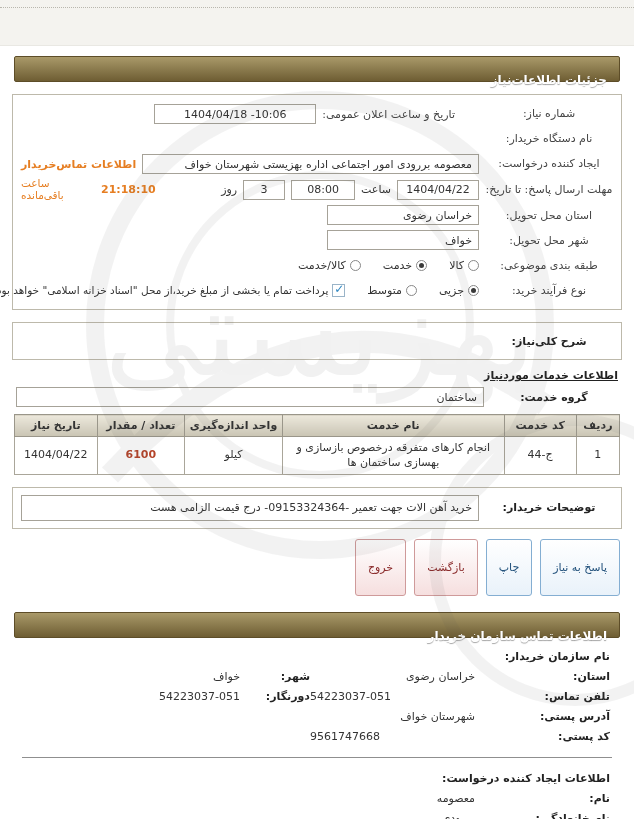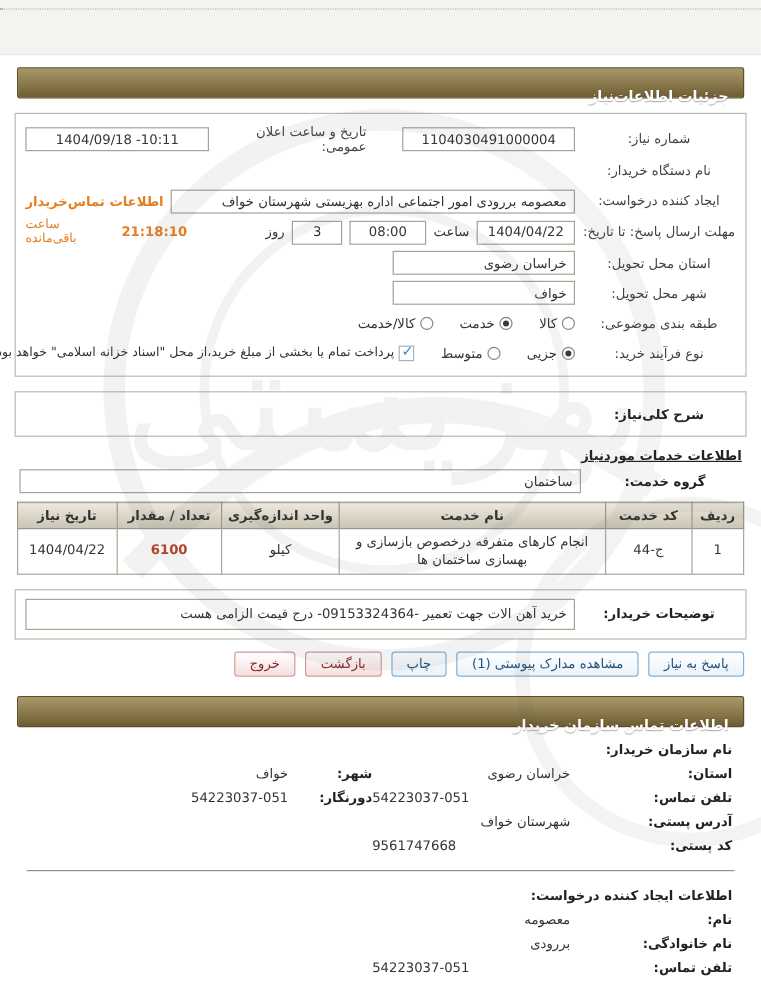--- a/index.html
+++ b/index.html
@@ -60,21 +60,21 @@
     background: linear-gradient(#ece8dc, #c9c4b3);
     border: 1px solid #9a968a; color: #333; font-weight: bold;
     padding: 4px 3px; line-height: 1.2;
   }
   .svc-table td { border: 1px solid #aaa69a; padding: 4px 4px; text-align: center; line-height: 1.3; background: rgba(255,255,255,.55); }
   .qred { color: #b5442a; font-weight: bold; }
 
   .btnrow { display: flex; gap: 8px; margin: 10px 14px 0; position: relative; z-index: 2; }
   .btn {
     border: 1px solid #84aed2; background: linear-gradient(#ffffff, #e9f2fa);
-    color: #23527c; padding: 3px 12px; border-radius: 3px;
+    color: #23527c; padding: 21px 12px; border-radius: 3px;
     font-size: 11px; font-family: inherit; cursor: pointer; white-space: nowrap;
   }
   .btn.pink { border-color: #cf9a9a; background: linear-gradient(#ffffff, #f6dfdf); color: #8a2a2a; }
 
   .contact { margin: 12px 24px 0; position: relative; z-index: 2; }
   .crow { display: flex; align-items: center; margin: 7px 0; }
   .clbl { width: 135px; flex: 0 0 135px; font-weight: bold; color: #222; }
   .cval { width: 165px; flex: 0 0 165px; color: #333; }
   .clbl2 { width: 70px; flex: 0 0 70px; font-weight: bold; color: #222; }
   .cval2 { color: #333; }
@@ -96,26 +96,23 @@
 <div class="topstrip"></div>
 
 <div class="bar">
   <span>جزئیات اطلاعات‌نیاز</span>
 </div>
 
 <div class="panel">
 
   <div class="row">
     <span class="lbl">شماره نیاز:</span>
-    <div class="field center" style="width:152px">
-      <span class="ltr">1104030491000004</span>
-    </div>
     <span class="lbl-inline">تاریخ و ساعت اعلان عمومی:</span>
     <div class="field center" style="width:162px">
-      <span class="ltr">1404/09/18 -10:11</span>
+      <span class="ltr">1404/04/18 -10:06</span>
     </div>
   </div>
 
   <div class="row">
     <span class="lbl">نام دستگاه خریدار:</span>
   </div>
 
   <div class="row">
     <span class="lbl">ایجاد کننده درخواست:</span>
     <div class="field f-grow">
@@ -241,21 +238,20 @@
   <div class="row">
     <span class="lbl b">توضیحات خریدار:</span>
     <div class="field f-grow" style="min-height:26px">
       <span>خرید آهن الات جهت تعمیر -09153324364- درج قیمت الزامی هست</span>
     </div>
   </div>
 </div>
 
 <div class="btnrow">
   <button class="btn">پاسخ به نیاز</button>
-  <button class="btn">مشاهده مدارک پیوستی (1)</button>
   <button class="btn">چاپ</button>
   <button class="btn pink">بازگشت</button>
   <button class="btn pink">خروج</button>
 </div>
 
 <div class="bar" style="margin-top:16px">
   <span>اطلاعات تماس سازمان خریدار</span>
 </div>
 
 <div class="contact">

